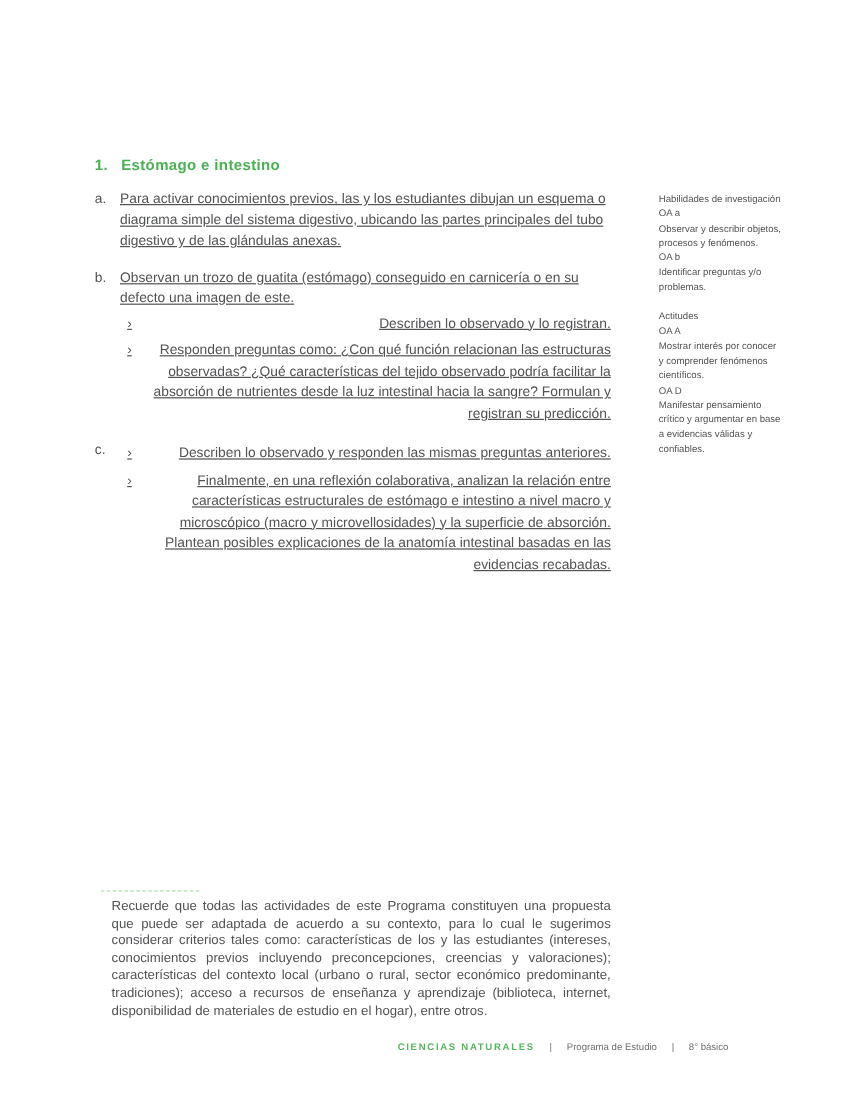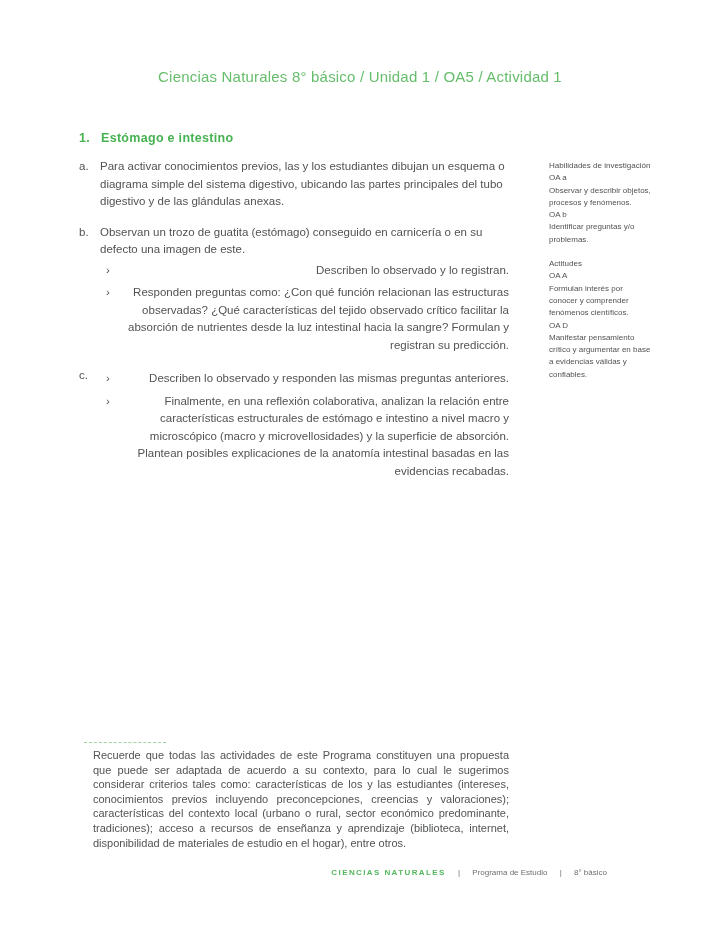--- a/index.html
+++ b/index.html
@@ -20,21 +20,21 @@
 
   .section-heading {
     display:flex; color:var(--heading-green,#47b251);
     font-size:12.5px; font-weight:700; letter-spacing:0.3px;
     margin-bottom:13px;
   }
   .section-heading .sec-num { flex:0 0 22px; }
 
   .activity { display:flex; margin-bottom:13px; font-size:11.5px; line-height:17.5px; }
   .act-label { flex:0 0 21px; }
-  .act-body { flex:1; }
+  .act-body { flex:1;text-decoration:underline; }
   .bullet { display:flex; margin:3px 0 0 6px; }
   .bullet + .bullet { margin-top:5px; }
   .bullet-marker { flex:0 0 6px; }
   .bullet-text { flex:1;text-align:right; }
 
   .sidebar {
     position:absolute; left:528px; top:160px; width:102px;
     font-size:8px; line-height:12.3px; color:var(--body-text,#515254);margin-left:21px;
   }
   .sb-section + .sb-section { margin-top:12px; }
@@ -57,21 +57,20 @@
   .footer-brand {
     color:var(--footer-green,#55b75d); font-weight:700; letter-spacing:1.4px;
   }
   .footer-sep { margin:0 10px; color:var(--muted-text,#6d6e71); }
 </style>
 </head>
 <body>
 
 <div class="page">
 
-  <div class="doc-title">Ciencias Naturales 8° básico / Unidad 1 / OA5 / Actividad 1</div>
 
   <div class="main-col">
 
     <div class="section-heading">
       <span class="sec-num">1.</span>
       <span class="sec-title">Estómago e intestino</span>
     </div>
 
     <div class="activity">
       <span class="act-label">a.</span>
@@ -83,21 +82,21 @@
     <div class="activity">
       <span class="act-label">b.</span>
       <div class="act-body">
         <div class="act-text">Observan un trozo de guatita (estómago) conseguido en carnicería o en su defecto una imagen de este.</div>
         <div class="bullet">
           <span class="bullet-marker">›</span>
           <span class="bullet-text">Describen lo observado y lo registran.</span>
         </div>
         <div class="bullet">
           <span class="bullet-marker">›</span>
-          <span class="bullet-text">Responden preguntas como: ¿Con qué función relacionan las estructuras observadas? ¿Qué características del tejido observado crítico facilitar la absorción de nutrientes desde la luz intestinal hacia la sangre? Formulan y registran su predicción.</span>
+          <span class="bullet-text">Responden preguntas como: ¿Con qué función relacionan las estructuras observadas? ¿Qué características del tejido observado podría facilitar la absorción de nutrientes desde la luz intestinal hacia la sangre? Formulan y registran su predicción.</span>
         </div>
       </div>
     </div>
 
     <div class="activity">
       <span class="act-label">c.</span>
       <div class="act-body">
         <div class="bullet">
           <span class="bullet-marker">›</span>
           <span class="bullet-text">Describen lo observado y responden las mismas preguntas anteriores.</span>
@@ -120,21 +119,21 @@
       </div>
       <div class="sb-entry">
         <div class="sb-code">OA b</div>
         <div class="sb-text">Identificar preguntas y/o problemas.</div>
       </div>
     </div>
     <div class="sb-section">
       <div class="sb-heading">Actitudes</div>
       <div class="sb-entry">
         <div class="sb-code">OA A</div>
-        <div class="sb-text">Formulan interés por conocer y comprender fenómenos científicos.</div>
+        <div class="sb-text">Mostrar interés por conocer y comprender fenómenos científicos.</div>
       </div>
       <div class="sb-entry">
         <div class="sb-code">OA D</div>
         <div class="sb-text">Manifestar pensamiento crítico y argumentar en base a evidencias válidas y confiables.</div>
       </div>
     </div>
   </aside>
 
   <div class="footnote">
     <div class="footnote-rule"></div>

